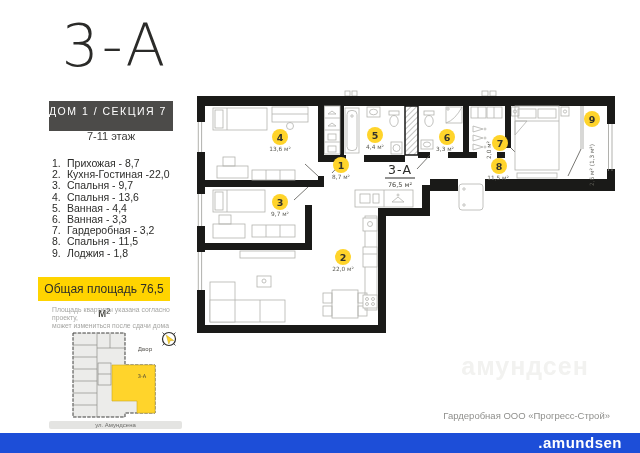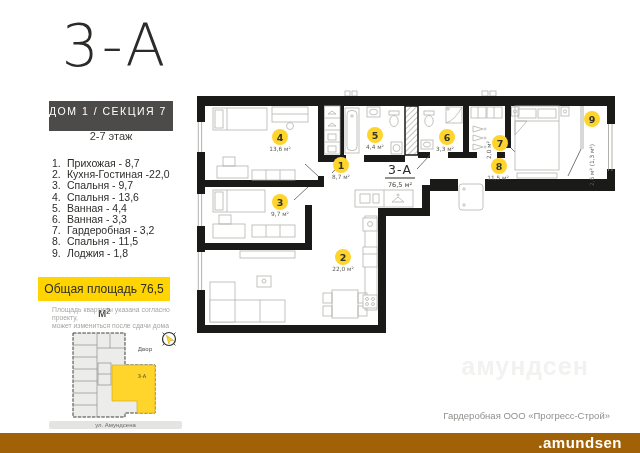--- a/index.html
+++ b/index.html
@@ -17,40 +17,40 @@
   .room-row .n{width:15px;flex:none;}
   .badge-yellow{left:38px;top:277px;width:132px;height:24px;background:#ffd400;color:#2e2e28;
          font-size:12px;text-align:center;line-height:24px;border-radius:0;}
   .disclaimer{left:52px;top:306px;width:138px;font-size:6.8px;line-height:8px;color:#a6a6a3;}
   .street-bar{left:49px;top:421px;width:133px;height:8px;background:#e4e4e2;border-radius:2px;
          font-size:6px;line-height:8px;text-align:center;color:#6b6b68;}
   
   .watermark{left:440px;top:352px;width:170px;text-align:center;font-size:25px;font-weight:bold;
          color:#f2f2f0;letter-spacing:1px;}
   .developer{right:30px;top:410px;font-size:9.5px;color:#8f8f8c;}
-  .footer{left:0;top:433px;width:640px;height:20px;background:#a16207;}
+  .footer{left:0;top:433px;width:640px;height:20px;background:#1d4ed8;}
   .footer .logo{position:absolute;right:18px;top:0;height:20px;line-height:20px;color:#ffffff;
          font-size:15px;font-weight:bold;letter-spacing:.5px;}
   
   svg text{font-family:"DejaVu Sans",sans-serif;}
   .wall{fill:#1a1a18;}
   .furn{fill:#ffffff;stroke:#b3b3ae;stroke-width:.8;}
   .furnl{fill:none;stroke:#b3b3ae;stroke-width:.8;}
   .thin{stroke:#8f8f8a;stroke-width:.7;fill:none;}
   .door{stroke:#55544f;stroke-width:.8;fill:none;}
   .mk{fill:#ffd42b;}
   .mkt{font-size:9.5px;font-weight:bold;fill:#33322c;text-anchor:middle;}
   .area{font-size:5.8px;fill:#5b5b54;text-anchor:middle;}
 </style>
 </head>
 <body>
 
 <div class="abs title">3-А</div>
 <div class="abs badge-dark">ДОМ 1 / СЕКЦИЯ 7</div>
-<div class="abs floors">2-7 этаж</div>
+<div class="abs floors">7-11 этаж</div>
 
 <div class="abs room-list">
   <div class="room-row">
       <span class="n">1.</span>
       <span>Прихожая - 8,7</span>
     </div>
   <div class="room-row">
       <span class="n">2.</span>
       <span>Кухня-Гостиная -22,0</span>
     </div>

